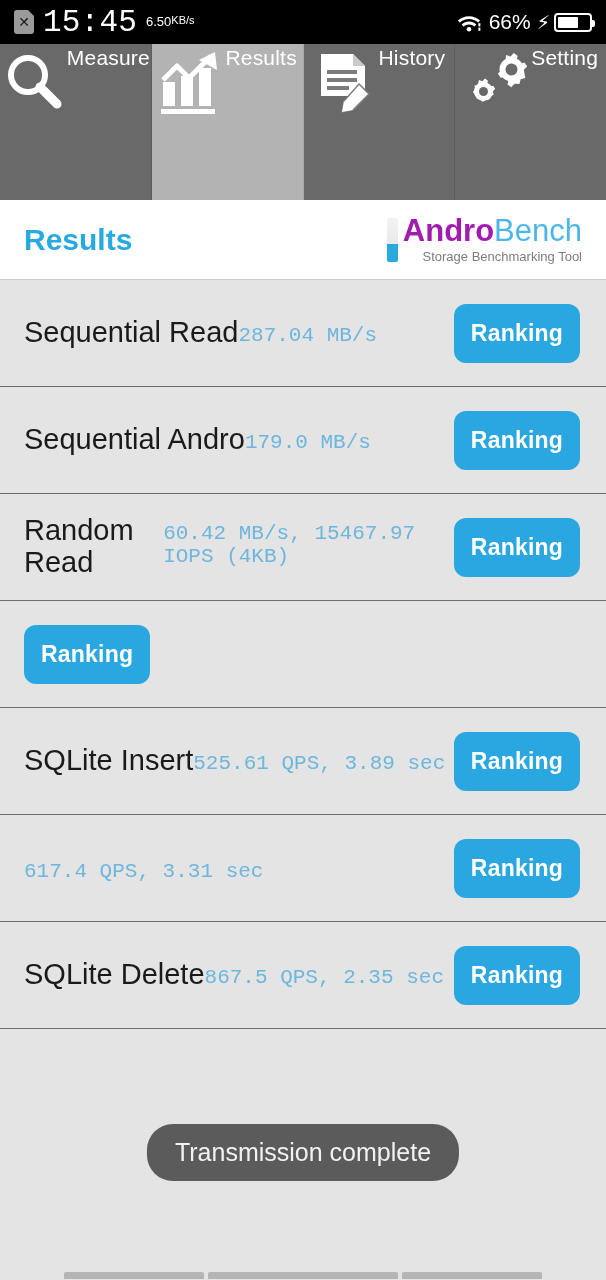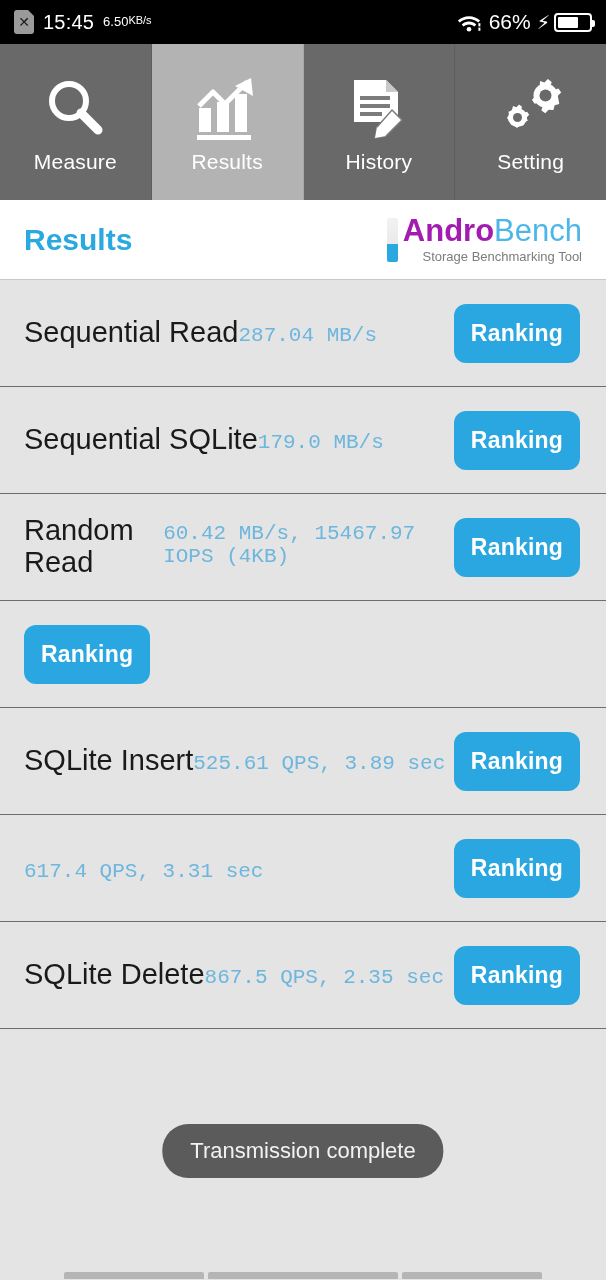--- a/index.html
+++ b/index.html
@@ -50,23 +50,23 @@
     line-height: 1;
   }
   .sim-icon::before {
     content: "";
     position: absolute;
     top: 0; right: 0;
     border-left: 6px solid transparent;
     border-top: 6px solid #000;
   }
   .clock {
-    font-size: 20px;
+    font-size: 31px;
     letter-spacing: 0.2px;
-    font-family: Liberation Sans, sans-serif;
+    font-family: Liberation Mono, monospace;
   }
   .netspeed {
     margin-left: 9px;
     display: flex;
     flex-direction: row;
     line-height: 1.02;
     font-family: "Liberation Sans", sans-serif;
   }
   .netspeed .v { font-size: 13px; }
   .netspeed .u { font-size: 11px; }
@@ -101,22 +101,21 @@
   
   .tabbar {
     height: 156px;
     display: flex;
     flex: 0 0 auto;
   }
   .tab {
     flex: 1 1 0;
     background: #696969;
     display: flex;
-    flex-direction: column;
-    align-items: center;
+    flex-direction: row;
     justify-content: center;
     color: #fff;
     border-right: 1px solid #5d5d5d;
     position: relative;
   }
   .tab:last-child { border-right: none; }
   .tab.selected { background: #b3b3b3; border-right-color: #a8a8a8; }
   .tab .glyph {
     height: 78px;
     display: flex;
@@ -211,21 +210,21 @@
   }
 
   
   .toast {
     position: absolute;
     left: 50%;
     transform: translateX(-50%);
     top: 1124px;
     background: #5b5b5b;
     color: #f2f2f2;
-    font-size: 22px;
+    font-size: 25px;
     font-family: "Liberation Sans", sans-serif;
     padding: 14px 28px;
     border-radius: 26px;
     white-space: nowrap;
   }
 
   
   .navhint {
     position: absolute;
     bottom: 0;
@@ -353,21 +352,21 @@
   <div class="list" id="result-list">
       <div class="row">
         <div class="texts">
           <div class="name">Sequential Read</div>
           <div class="value">287.04 MB/s</div>
         </div>
         <button class="ranking-btn">Ranking</button>
       </div>
       <div class="row">
         <div class="texts">
-          <div class="name">Sequential SQLite</div>
+          <div class="name">Sequential Andro</div>
           <div class="value">179.0 MB/s</div>
         </div>
         <button class="ranking-btn">Ranking</button>
       </div>
       <div class="row">
         <div class="texts">
           <div class="name">Random Read</div>
           <div class="value">60.42 MB/s, 15467.97 IOPS (4KB)</div>
         </div>
         <button class="ranking-btn">Ranking</button>

